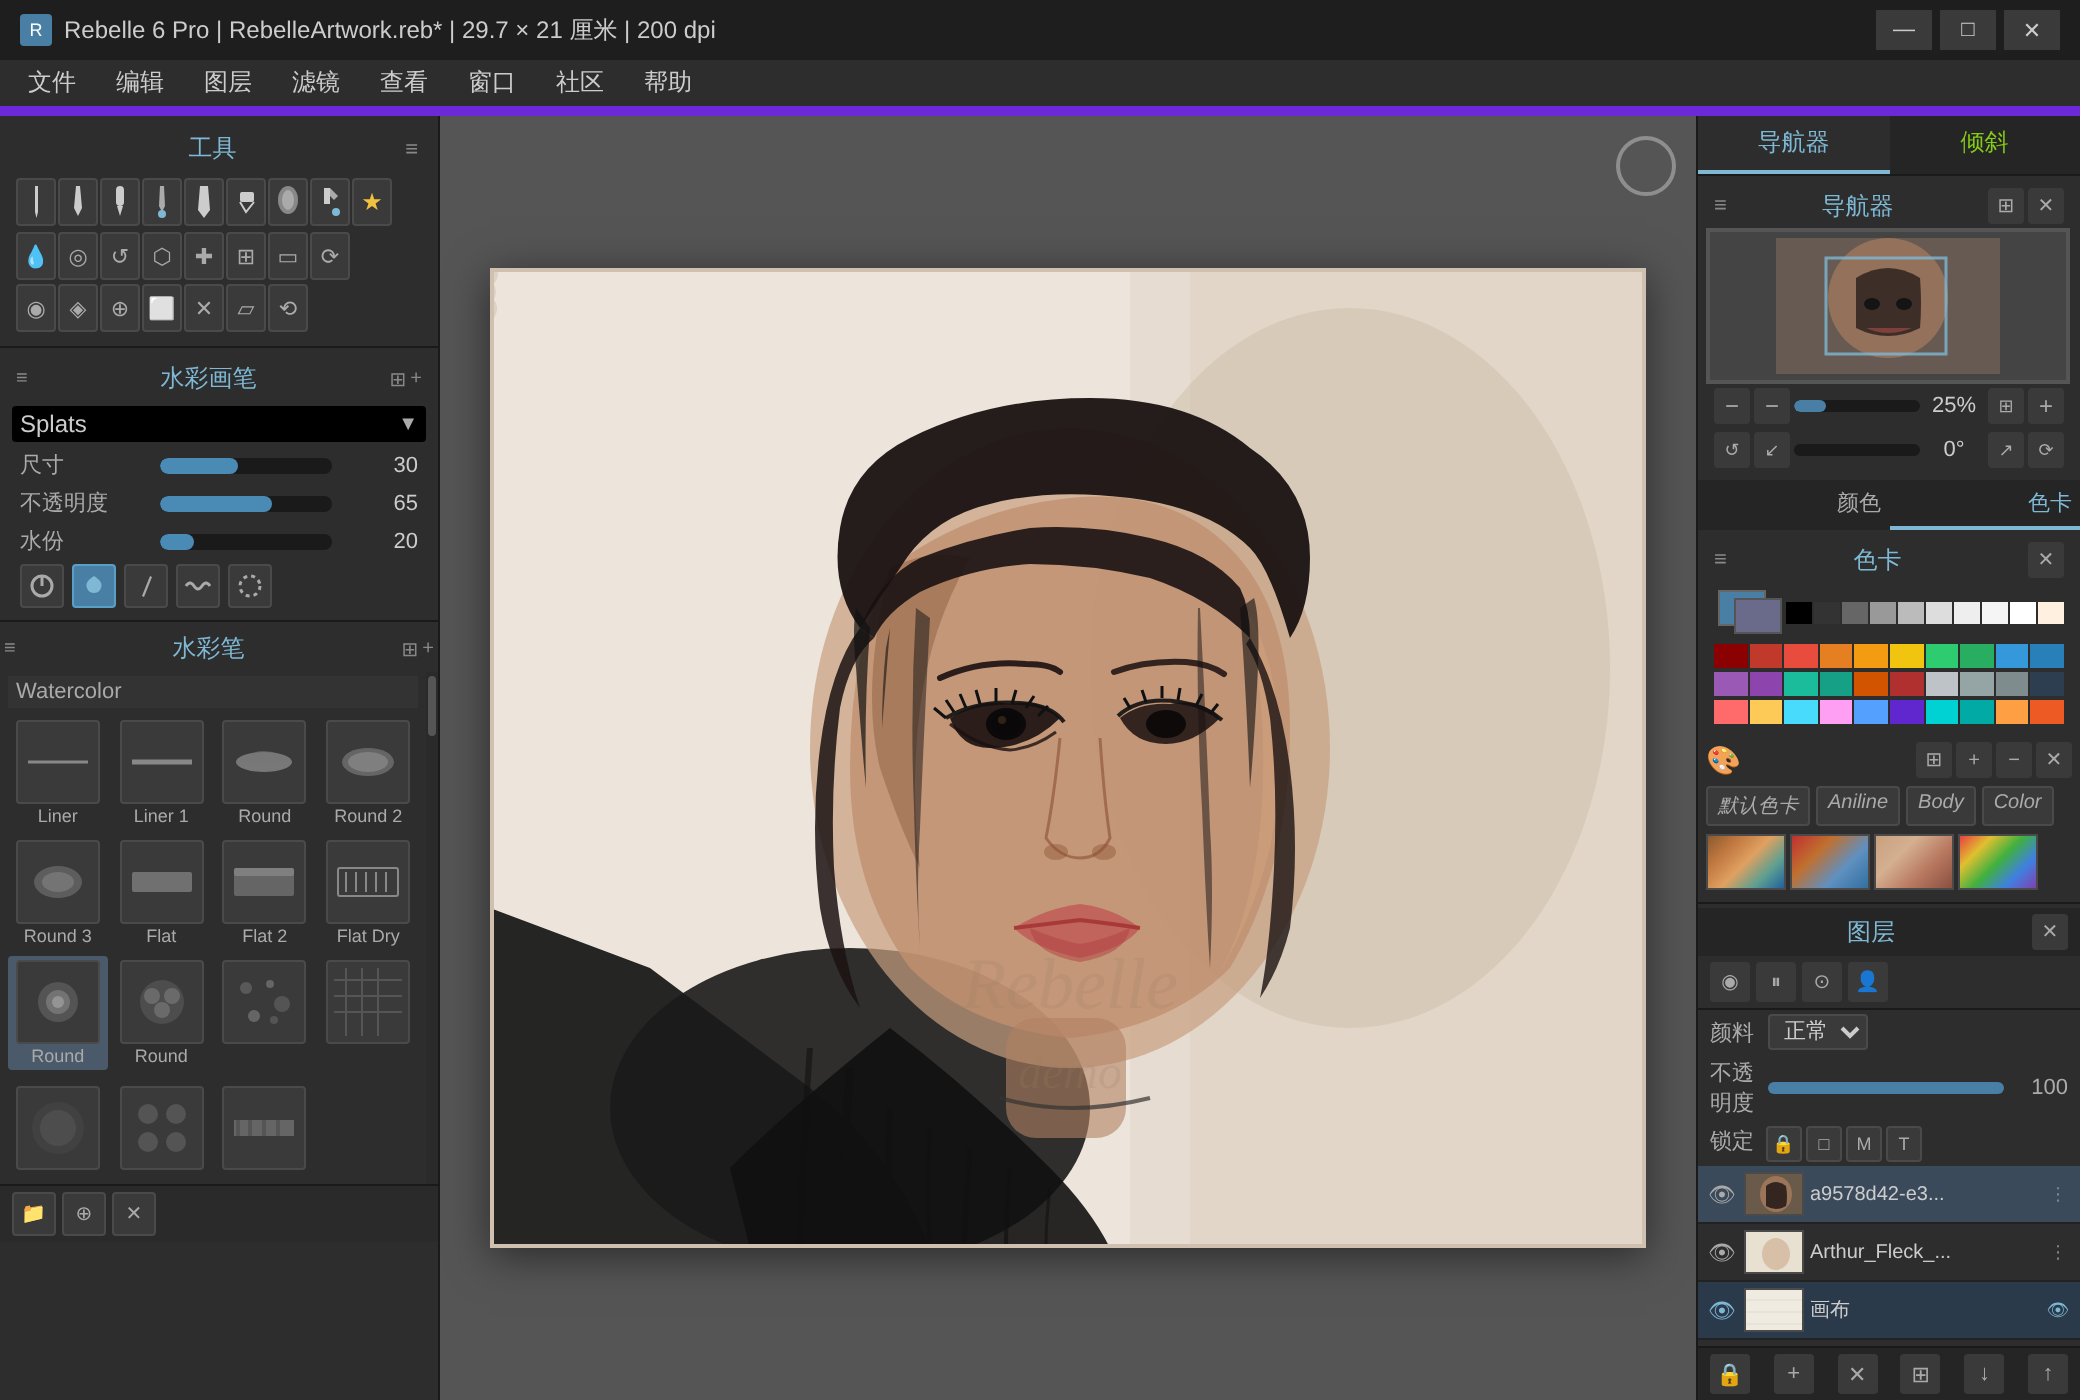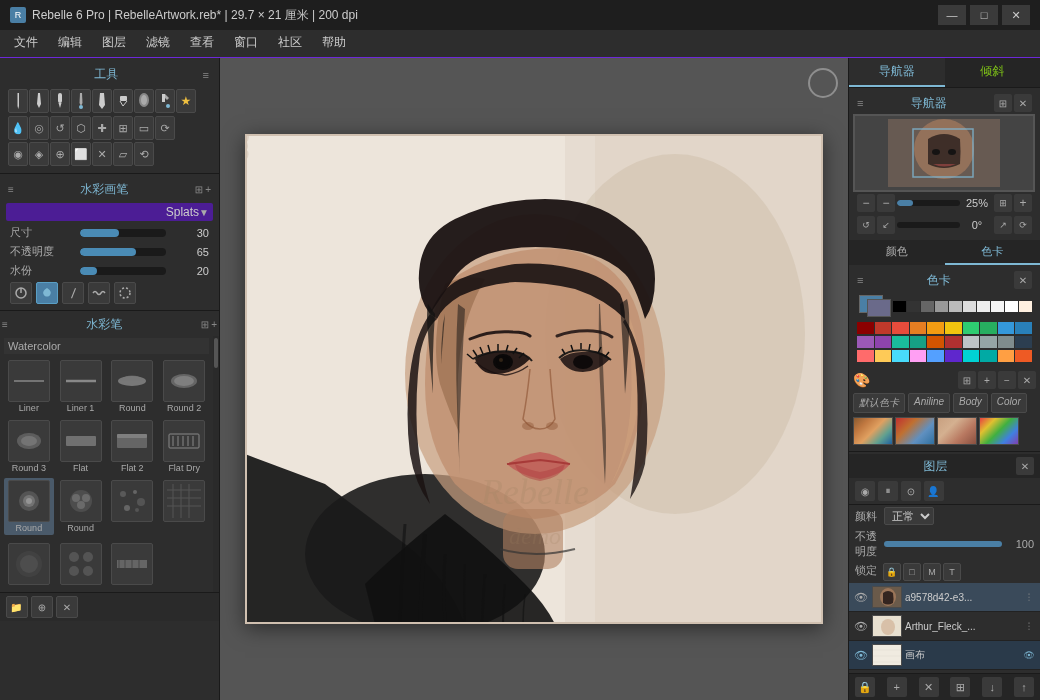--- a/index.html
+++ b/index.html
@@ -6,21 +6,21 @@
     body { width: 1040px; height: 700px; overflow: hidden; background: #2b2b2b; font-family: 'Microsoft YaHei', Arial, sans-serif; font-size: 12px; color: #ccc; user-select: none; }
 
     
     #titlebar { height: 30px; background: #1e1e1e; display: flex; align-items: center; justify-content: space-between; padding: 0 10px; }
     #titlebar .title { font-size: 12px; color: #ccc; display: flex; align-items: center; gap: 6px; }
     #titlebar .title-icon { width: 16px; height: 16px; background: #4a7fa5; border-radius: 2px; display: flex; align-items: center; justify-content: center; font-size: 9px; color: white; }
     #titlebar .win-controls { display: flex; gap: 4px; }
     #titlebar .win-btn { width: 28px; height: 20px; background: #3a3a3a; border: none; color: #ccc; cursor: pointer; font-size: 11px; display: flex; align-items: center; justify-content: center; }
 
     
-    #menubar { height: 28px; background: #2d2d2d; display: flex; align-items: flex-start; padding: 0 4px; border-bottom: 1px solid #6d28d9; }
+    #menubar { height: 28px; background: #2d2d2d; display: flex; align-items: center; padding: 0 4px; border-bottom: 5px solid #6d28d9; }
     #menubar .menu-item { padding: 4px 10px; cursor: pointer; font-size: 12px; color: #ccc; }
 
     
     #main { display: flex; height: 642px; }
 
     
     #left-toolbar { width: 220px; background: #2d2d2d; display: flex; flex-direction: column; border-right: 1px solid #1a1a1a; overflow: hidden; }
 
     
     #tools-section { padding: 4px; }
@@ -30,21 +30,21 @@
     
     .section-divider { height: 1px; background: #1a1a1a; margin: 2px 0; }
 
     
     .panel-section { padding: 2px 6px; }
     .panel-header { display: flex; align-items: center; justify-content: space-between; padding: 3px 2px; }
     .panel-title { color: #7eb8d4; font-size: 12px; text-align: center; flex: 1; }
     .panel-icon { font-size: 10px; color: #888; cursor: pointer; }
 
     
-    .brush-selector { display: flex; align-items: center; justify-content: flex-end; padding: 2px 4px; background: #4c1d95; margin: 2px 0; border-radius: 2px; }
+    .brush-selector { display: flex; align-items: center; justify-content: space-between; padding: 2px 4px; background: #000000; margin: 2px 0; border-radius: 2px; }
 
     .slider-row { display: flex; align-items: center; padding: 2px 4px; gap: 15px; }
     .slider-label { width: 55px; font-size: 11px; color: #aaa; }
     .slider-track { flex: 1; height: 8px; background: #1a1a1a; border-radius: 4px; position: relative; overflow: hidden; }
     .slider-fill { height: 100%; background: #4a8bb5; border-radius: 4px; }
     .slider-value { width: 28px; text-align: right; font-size: 11px; color: #ccc; }
 
     
     .brush-modes { display: flex; align-items: center; padding: 2px 4px; gap: 4px; }
     .mode-btn { width: 22px; height: 22px; background: #3a3a3a; border: 1px solid #4a4a4a; border-radius: 2px; cursor: pointer; display: flex; align-items: center; justify-content: center; font-size: 10px; color: #aaa; }
@@ -92,21 +92,21 @@
     .nav-zoom-fill { height: 100%; background: #4a7fa5; border-radius: 3px; width: 25%; }
     .nav-zoom-value { font-size: 11px; color: #ccc; width: 30px; text-align: center; }
     .nav-icon-btn { width: 18px; height: 18px; background: #3a3a3a; border: none; color: #aaa; cursor: pointer; display: flex; align-items: center; justify-content: center; font-size: 10px; border-radius: 2px; }
 
     .nav-rotate-row { display: flex; align-items: center; padding: 2px 4px; gap: 2px; }
     .nav-rotate-track { flex: 1; height: 6px; background: #1a1a1a; border-radius: 3px; overflow: hidden; }
     .nav-rotate-fill { height: 100%; background: #4a7fa5; border-radius: 3px; width: 0%; }
 
     
     .color-tabs { display: flex; background: #252525; }
-    .color-tab { flex: 1; padding: 4px; text-align: center; cursor: pointer; font-size: 11px; color: #aaa; border-bottom: 2px solid transparent; }
+    .color-tab { flex: 1; padding: 4px; text-align: right; cursor: pointer; font-size: 11px; color: #aaa; border-bottom: 2px solid transparent; }
     .color-tab.active { color: #7eb8d4; border-bottom-color: #7eb8d4; }
 
     .color-swatches-section { padding: 4px; }
     .color-header { display: flex; align-items: center; justify-content: space-between; padding: 2px 4px; }
     .color-title { color: #7eb8d4; font-size: 12px; flex: 1; text-align: center; }
 
     
     .mixer-section { padding: 2px 4px; }
     .mixer-header { display: flex; align-items: center; justify-content: space-between; padding: 2px 0; }
 

